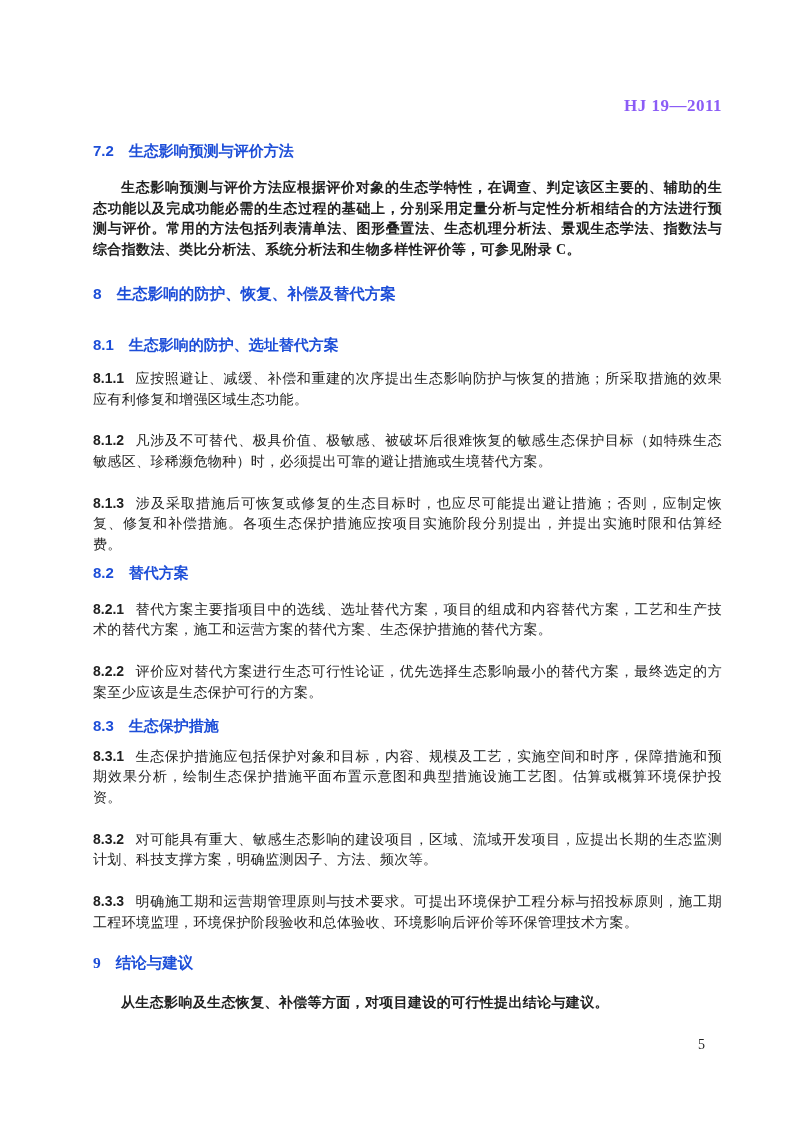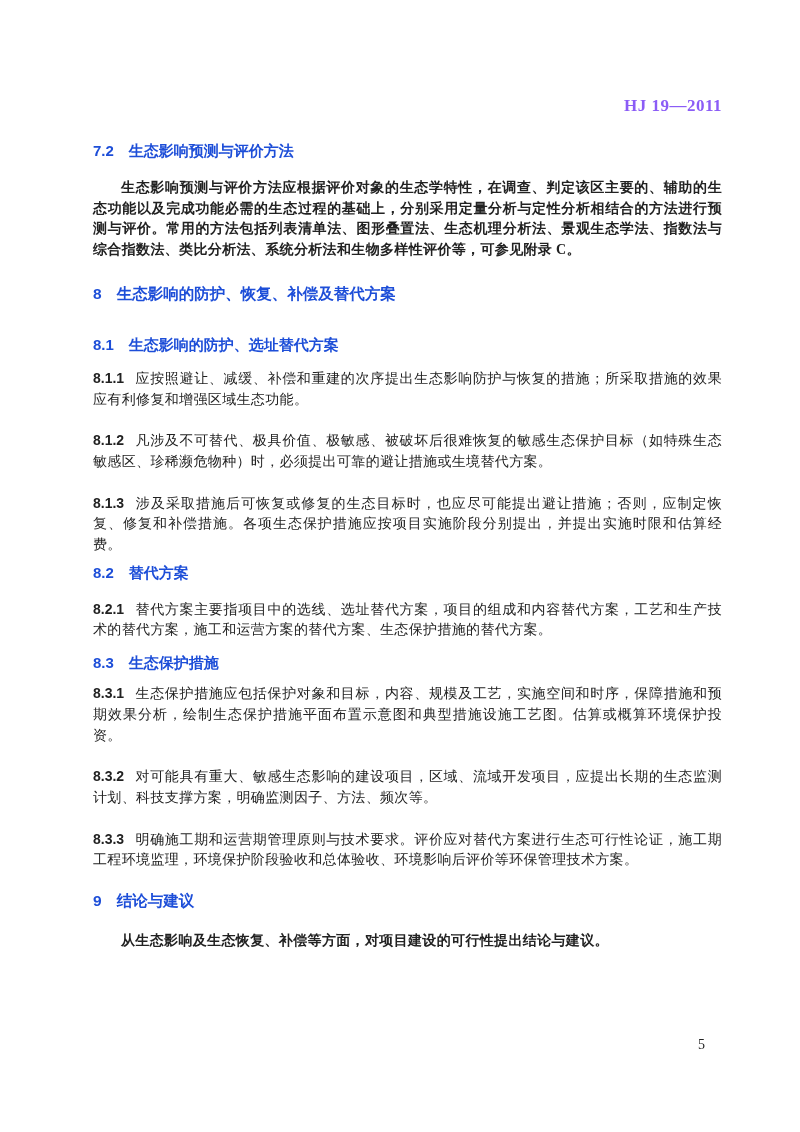--- a/index.html
+++ b/index.html
@@ -64,21 +64,21 @@
   .mt26 { margin-top: 26px; }
   .mt19 { margin-top: 19px; }
   .mt24 { margin-top: 24px; }
   .mt34 { margin-top: 34px; }
   .mt15 { margin-top: 15px; }
   .mt2  { margin-top: 20px; }
   .mt8  { margin-top: 8px; }
   .mt18 { margin-top: 18px; }
   .mt13 { margin-top: 13px; }
   .mt12 { margin-top: 12px; }
-  .mt21 { margin-top: 21px; }
+  .mt21 { margin-top: 21px; font-family: Liberation Serif, serif; }
   .mt22 { margin-top: 22px; }
 </style>
 </head>
 <body>
 
 <div class="page">
   <div class="content">
 
     <div class="header-row">
       <span>HJ 19—2011</span>
@@ -95,28 +95,29 @@
     <p class="clause mt15"><b class="cnum">8.1.1</b><span>应按照避让、减缓、补偿和重建的次序提出生态影响防护与恢复的措施；所采取措施的效果应有利修复和增强区域生态功能。</span></p>
 
     <p class="clause mt2"><b class="cnum">8.1.2</b><span>凡涉及不可替代、极具价值、极敏感、被破坏后很难恢复的敏感生态保护目标（如特殊生态敏感区、珍稀濒危物种）时，必须提出可靠的避让措施或生境替代方案。</span></p>
 
     <p class="clause mt2"><b class="cnum">8.1.3</b><span>涉及采取措施后可恢复或修复的生态目标时，也应尽可能提出避让措施；否则，应制定恢复、修复和补偿措施。各项生态保护措施应按项目实施阶段分别提出，并提出实施时限和估算经费。</span></p>
 
     <h2 class="sec lvl2 mt8"><span class="num">8.2</span><span>替代方案</span></h2>
 
     <p class="clause mt18"><b class="cnum">8.2.1</b><span>替代方案主要指项目中的选线、选址替代方案，项目的组成和内容替代方案，工艺和生产技术的替代方案，施工和运营方案的替代方案、生态保护措施的替代方案。</span></p>
 
+    <p class="clause mt2"><b class="cnum">8.2.2</b><span>评价应对替代方案进行生态可行性论证，优先选择生态影响最小的替代方案，最终选定的方案至少应该是生态保护可行的方案。</span></p>
 
     <h2 class="sec lvl2 mt13"><span class="num">8.3</span><span>生态保护措施</span></h2>
 
     <p class="clause mt12"><b class="cnum">8.3.1</b><span>生态保护措施应包括保护对象和目标，内容、规模及工艺，实施空间和时序，保障措施和预期效果分析，绘制生态保护措施平面布置示意图和典型措施设施工艺图。估算或概算环境保护投资。</span></p>
 
     <p class="clause mt2"><b class="cnum">8.3.2</b><span>对可能具有重大、敏感生态影响的建设项目，区域、流域开发项目，应提出长期的生态监测计划、科技支撑方案，明确监测因子、方法、频次等。</span></p>
 
-    <p class="clause mt2"><b class="cnum">8.3.3</b><span>明确施工期和运营期管理原则与技术要求。评价应对替代方案进行生态可行性论证，施工期工程环境监理，环境保护阶段验收和总体验收、环境影响后评价等环保管理技术方案。</span></p>
+    <p class="clause mt2"><b class="cnum">8.3.3</b><span>明确施工期和运营期管理原则与技术要求。可提出环境保护工程分标与招投标原则，施工期工程环境监理，环境保护阶段验收和总体验收、环境影响后评价等环保管理技术方案。</span></p>
 
     <h1 class="sec lvl1 mt21"><span class="num">9</span><span>结论与建议</span></h1>
 
     <p class="para mt22">从生态影响及生态恢复、补偿等方面，对项目建设的可行性提出结论与建议。</p>
 
   </div>
 
   <div class="pageno">5</div>
 </div>
 

